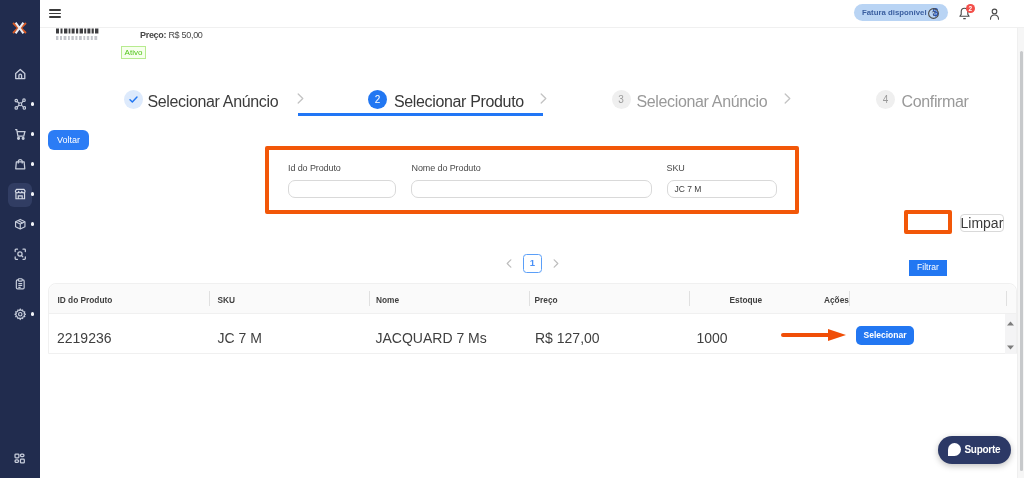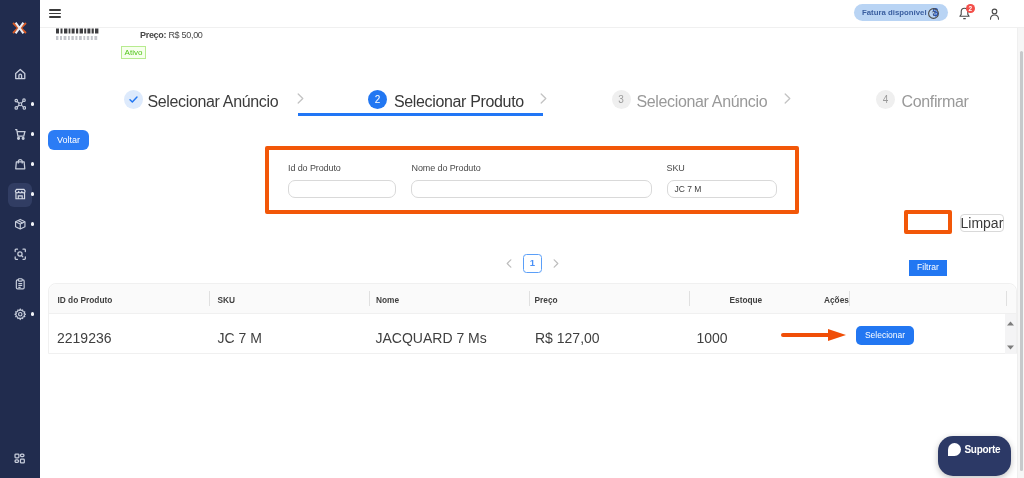--- a/index.html
+++ b/index.html
@@ -45,32 +45,32 @@
   
   .pchev { position:absolute; top:258.5px; }
   #pagebox { position:absolute; left:523px; top:254px; width:19px; height:18.5px; border:1.5px solid #5b9ff8; border-radius:3.5px; color:#4a90f6; font-size:9.5px; font-weight:bold; text-align:center; line-height:15.5px; background:#fff; }
 
   
   #tbl { position:absolute; left:48px; top:283px; width:969px; height:71px; border:1px solid #f0f0f0; border-radius:8px 8px 0 0; }
   #thead { position:absolute; left:0; top:0; width:967px; height:29.5px; background:#fafafa; border-radius:8px 8px 0 0; border-bottom:1px solid #f0f0f0; }
   .th { position:absolute; top:10.5px; font-size:8.3px; font-weight:bold; color:#3f3f3f; white-space:nowrap; }
   .sep { position:absolute; top:7px; width:1px; height:15px; background:#e0e0e0; }
   .td { position:absolute; top:46px; font-size:14px; color:#3f3f3f; white-space:nowrap; }
-  #selbtn { position:absolute; left:807px; top:42px; width:58px; height:19px; background:#2277f2; border-radius:5px; color:#fff; font-size:8.5px; text-align:center; line-height:19px; }
+  #selbtn { position:absolute; left:807px; top:42px; width:58px; height:19px; background:#2277f2; border-radius:5px; color:#fff; font-size:8.5px; text-align:center; line-height:19px;font-weight:bold; }
   #tscroll { position:absolute; left:956px; top:30px; width:11px; height:40px; background:#f4f4f5; }
 
   
   #arrowline { position:absolute; left:781px; top:333.2px; width:49px; height:3.8px; background:#f04e07; border-radius:2px; }
 
   
   #pgtrack { position:absolute; left:1017px; top:28px; width:7px; height:450px; background:#f6f6f6; border-left:1px solid #efefef; }
   #pgthumb { position:absolute; left:1019.6px; top:51px; width:3px; height:420px; background:#c7c9cb; border-radius:1.5px; }
 
   
-  #suporte { position:absolute; left:938px; top:435.5px; width:73px; height:40px; background:#2c3966; border-radius:15px; box-shadow:0 2px 6px rgba(0,0,0,0.25); color:#fff; }
+  #suporte { position:absolute; left:938px; top:435.5px; width:73px; height:28px; background:#2c3966; border-radius:15px; box-shadow:0 2px 6px rgba(0,0,0,0.25); color:#fff; }
   #suporte .lab { position:absolute; left:26.5px; top:8px; font-size:10px; letter-spacing:-0.3px; font-weight:bold; }
   #suporte .bub { position:absolute; left:10px; top:7.5px; width:13px; height:13px; background:#fff; border-radius:50% 50% 50% 0; }
 </style>
 </head>
 <body>
 <div id="root">
 
   <div class="abs" id="topbar"></div>
   <div class="hamb" style="top:9px;"></div>
   <div class="hamb" style="top:12.6px;"></div>

